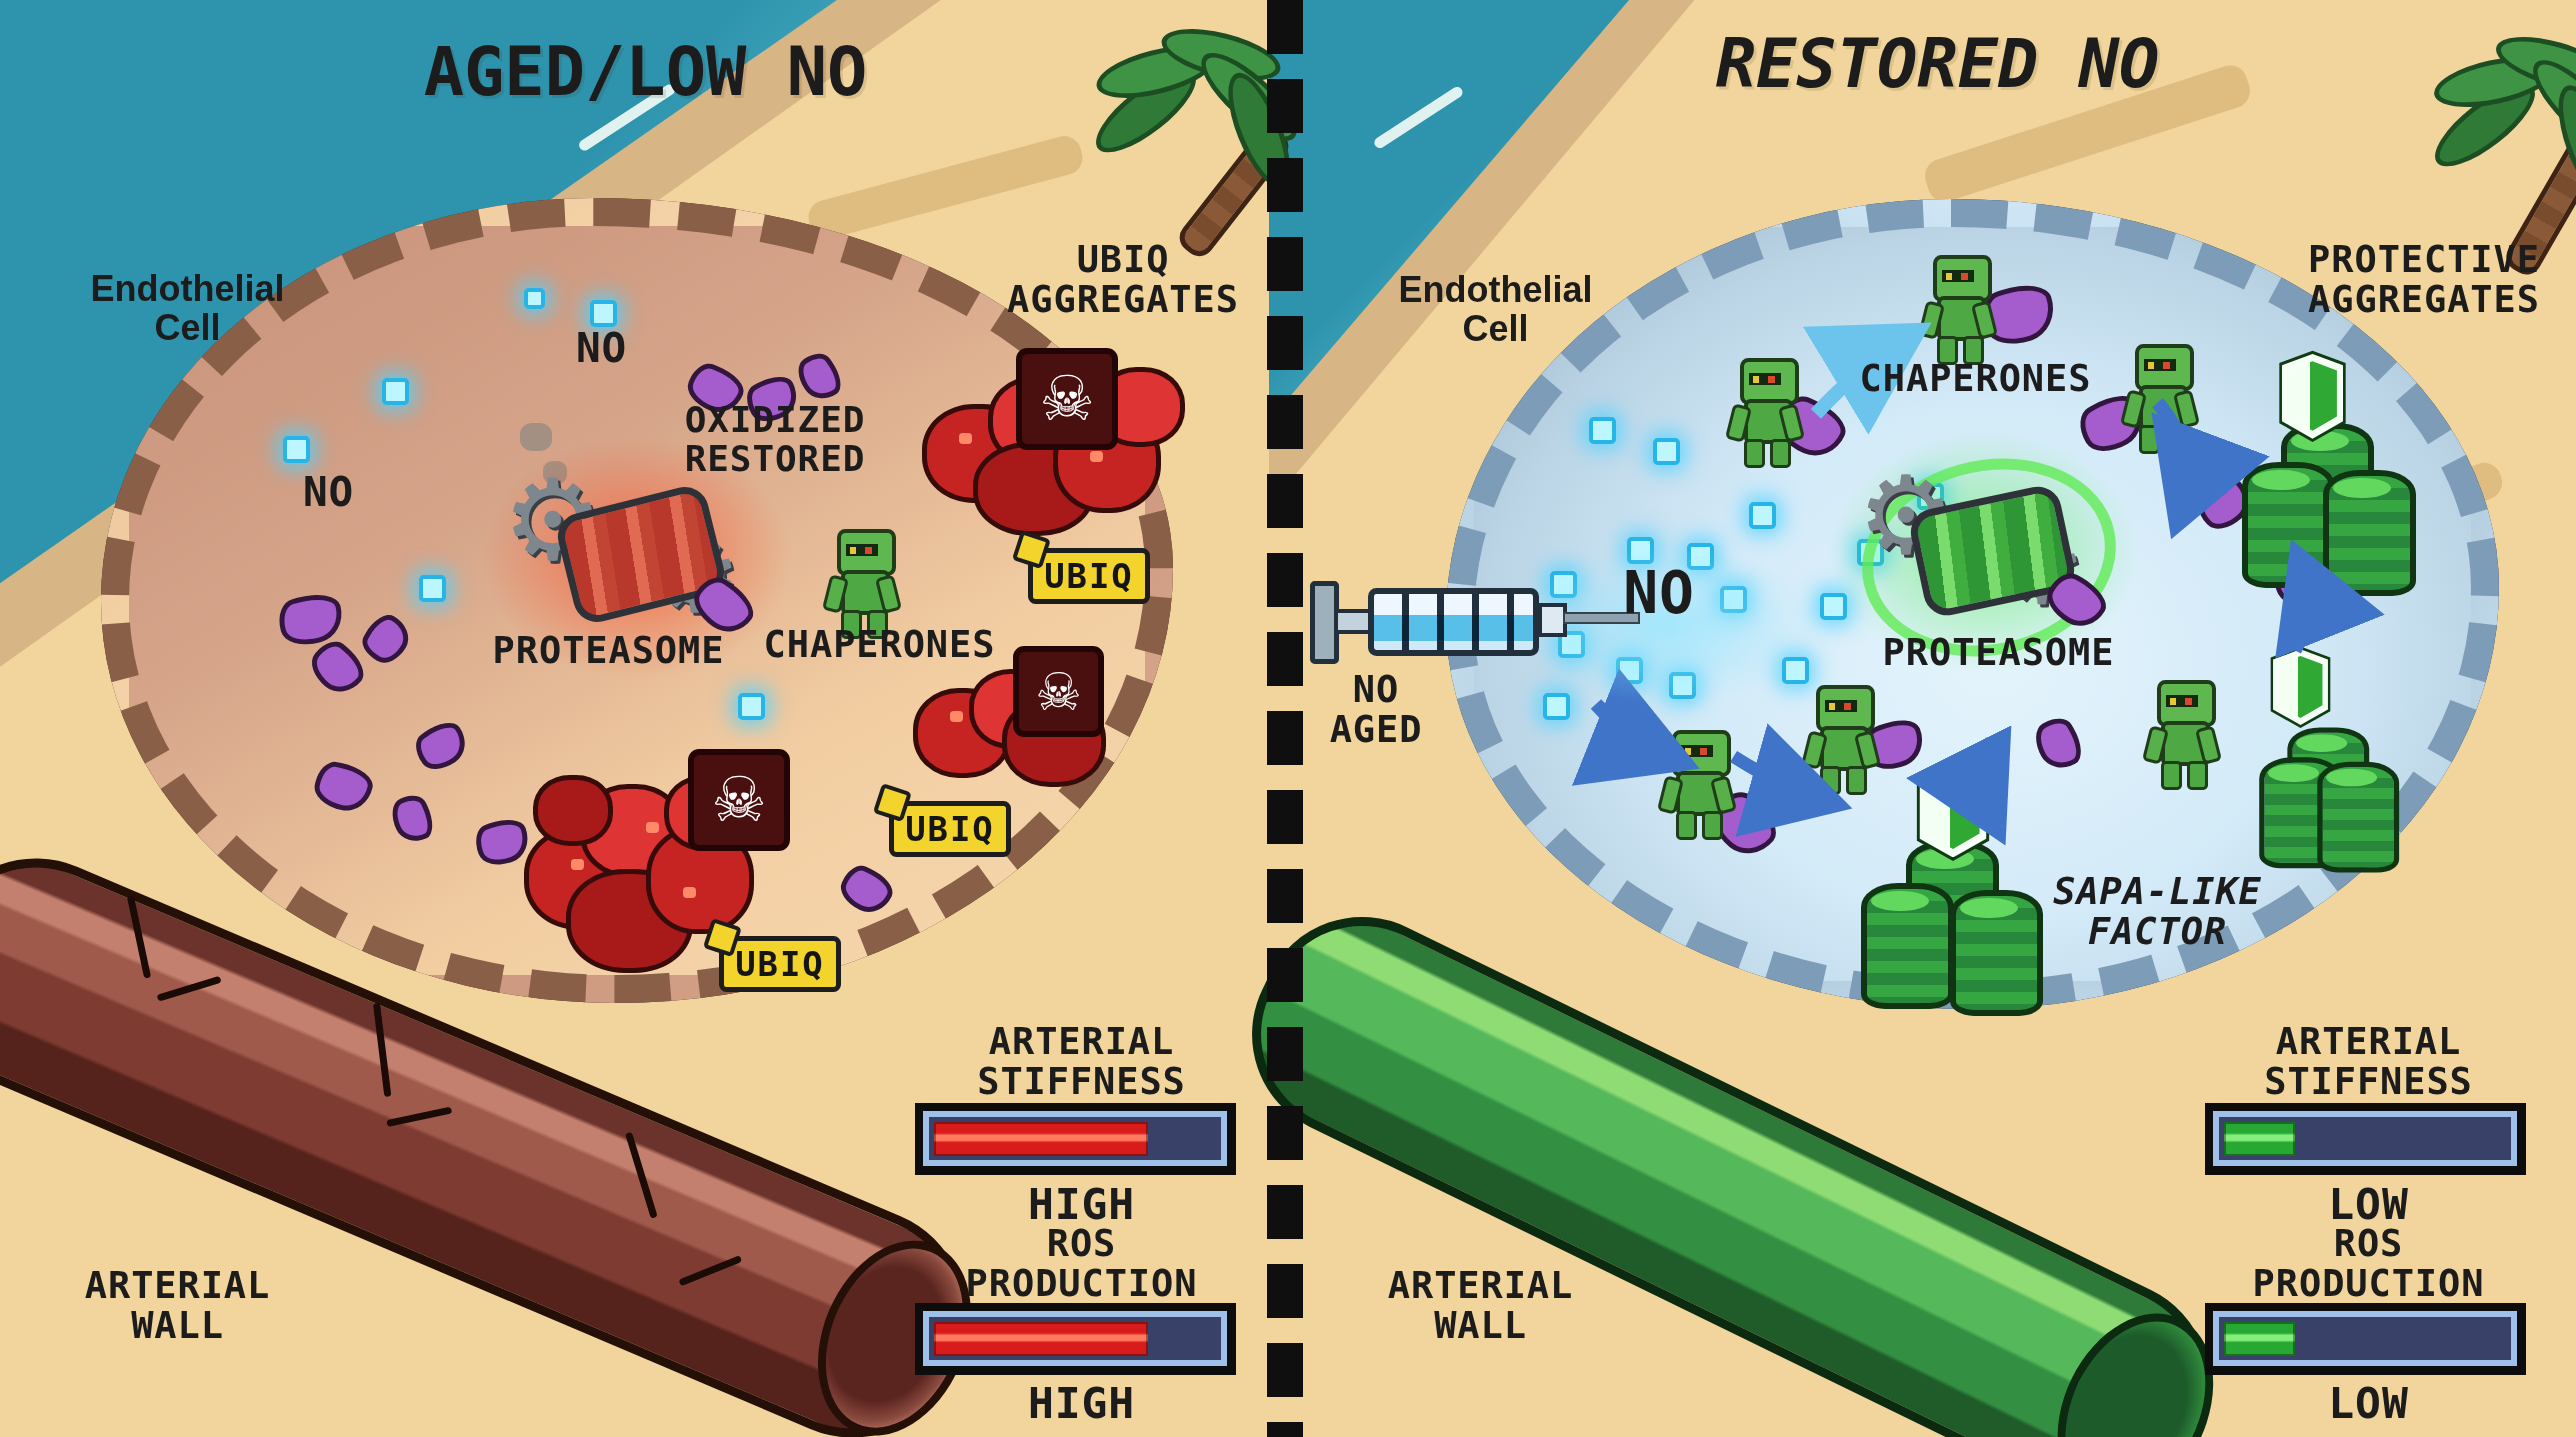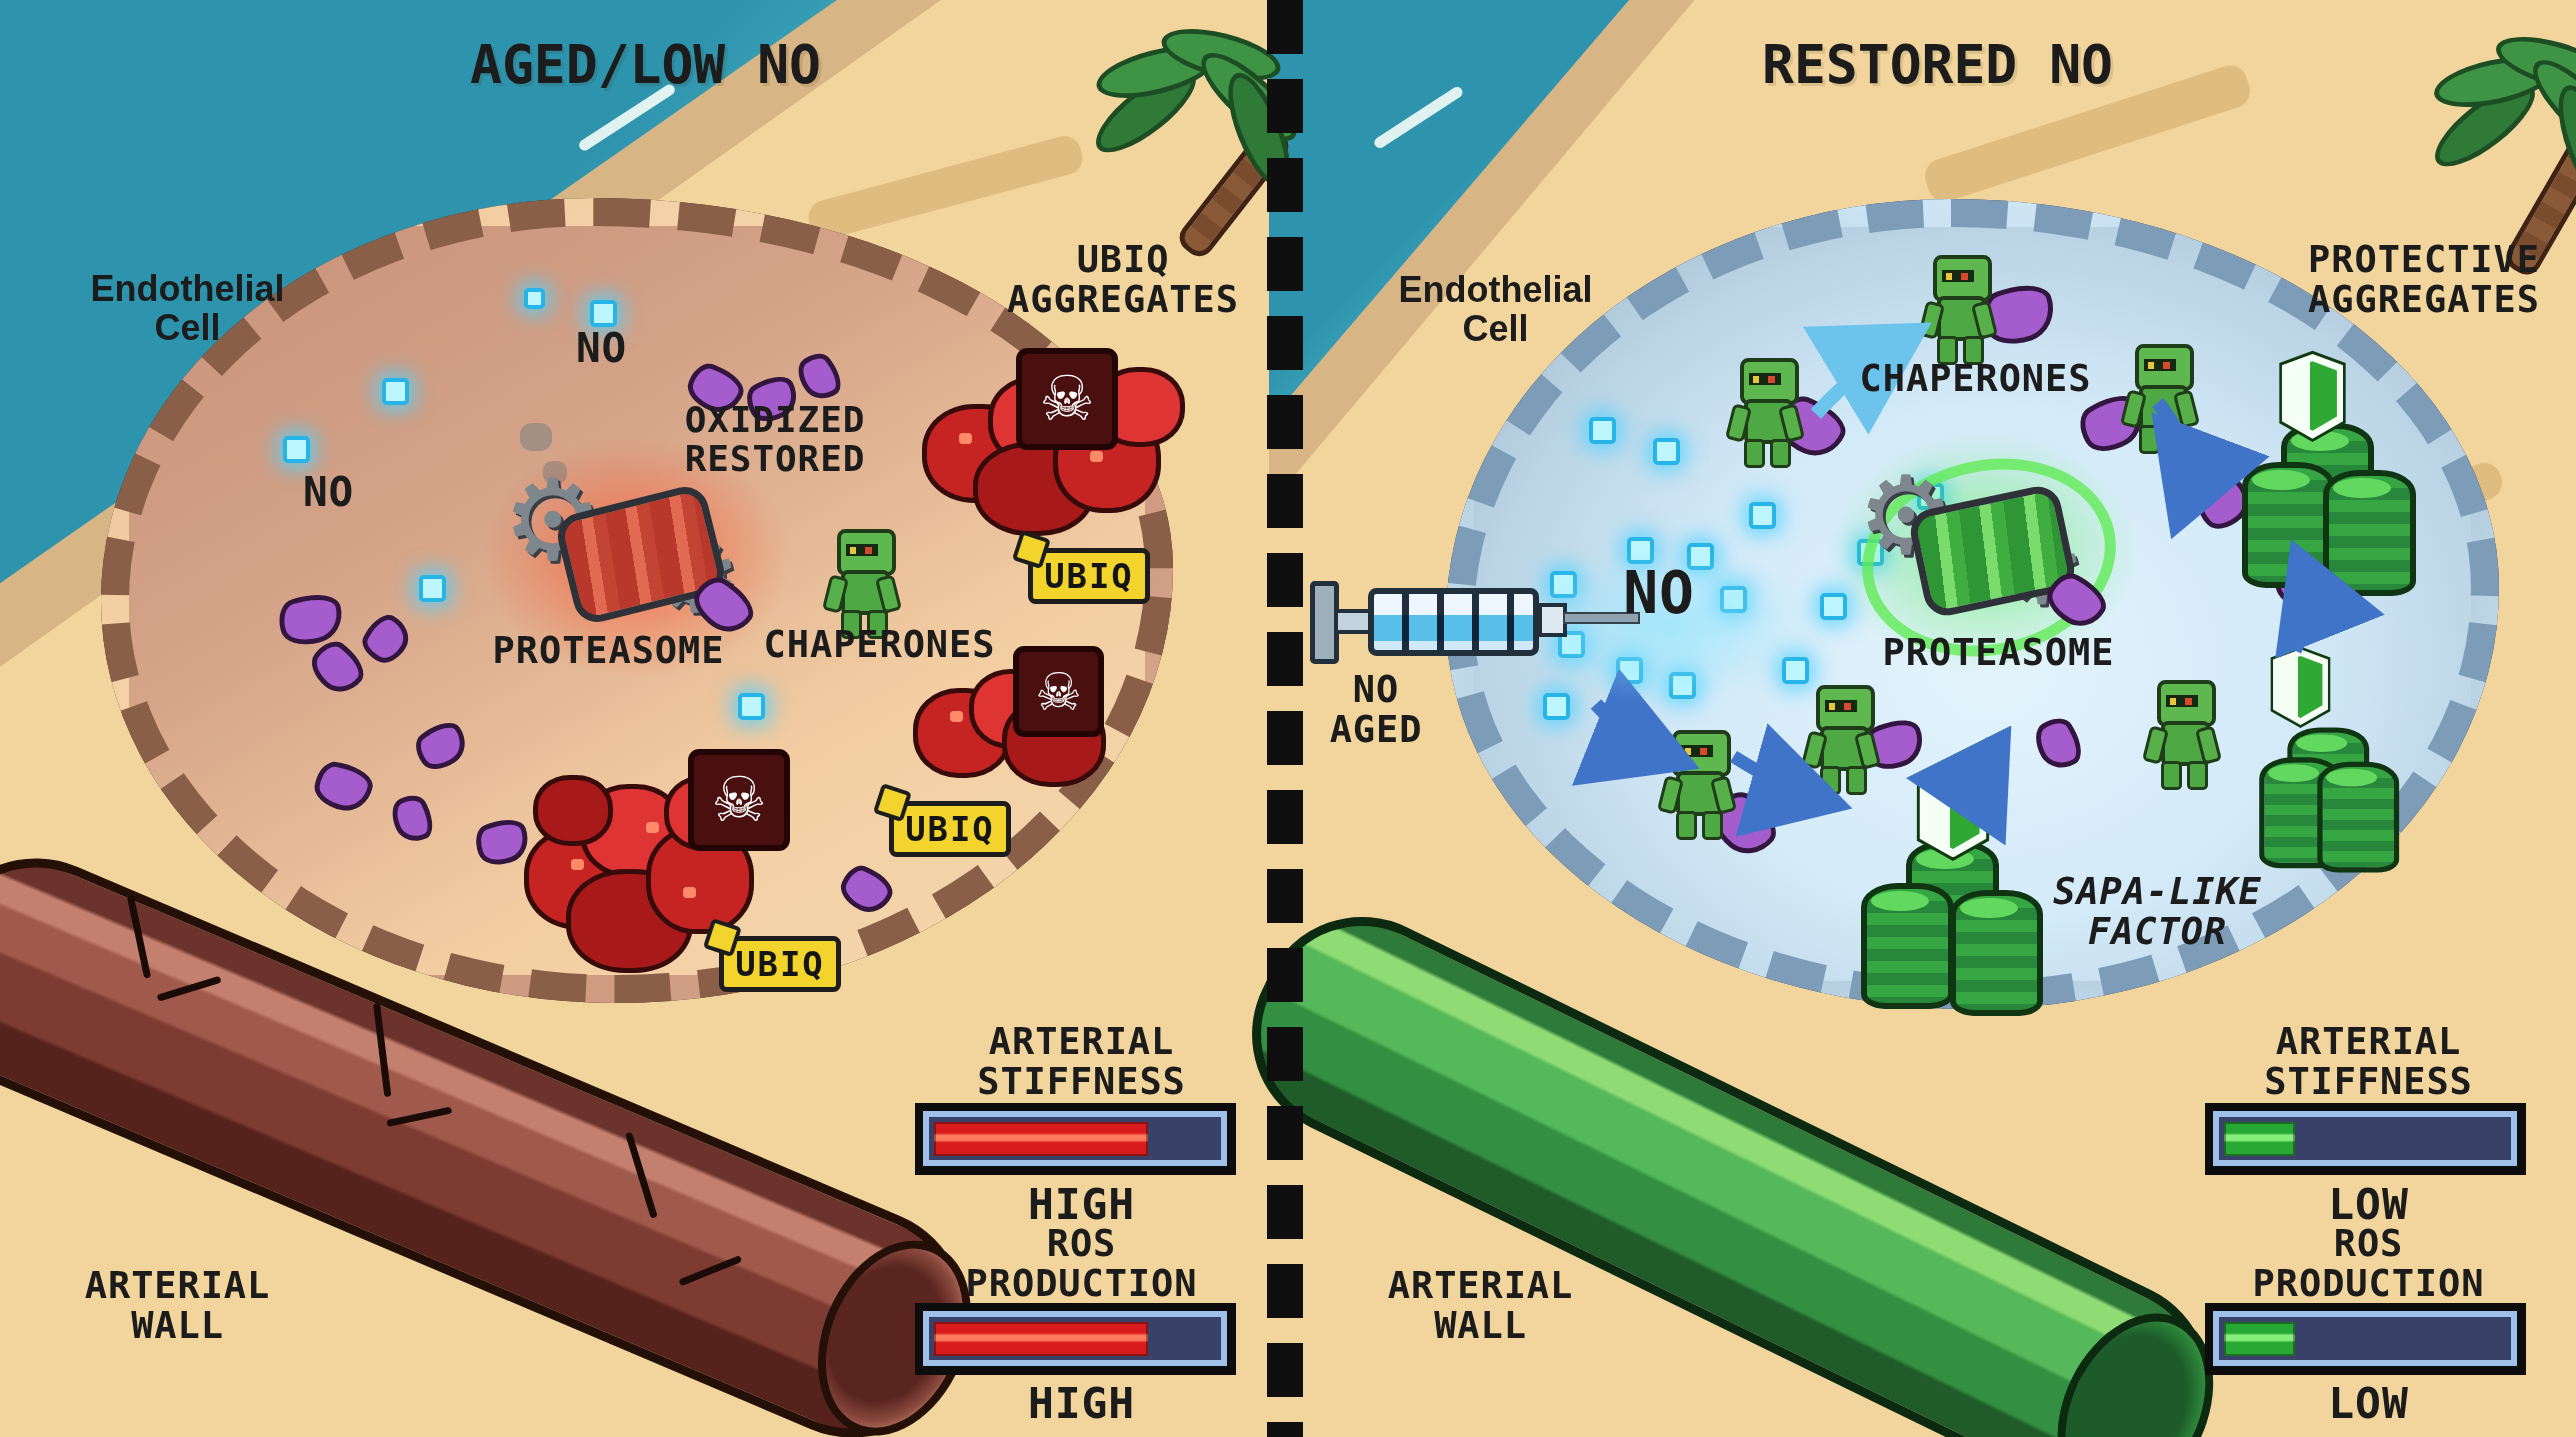--- a/index.html
+++ b/index.html
@@ -13,21 +13,21 @@
   .wet2{left:1269px;top:-28px;width:449px;height:534px;background:#d8b585;}
   .sea2{left:1269px;top:-28px;width:384px;height:449px;
         background:linear-gradient(135deg,#2e93ad 48%,#4fb8c6 70%,#a8e3da 85%,#eef9f2 94%,#d8b585 100%);}
   .foam{position:absolute;height:11.2px;border-radius:5.6px;background:#f4fdf7;transform:rotate(-33deg);opacity:.9;}
   .sandpatch{position:absolute;background:rgba(201,160,98,.45);border-radius:17px;}
   
   .divider{position:absolute;left:1267px;top:0;width:36px;height:1438px;z-index:40;
     background:repeating-linear-gradient(180deg,#0f0f0f 0 54px,rgba(0,0,0,0) 54px 79px);}
   
   .lbl{position:absolute;font-weight:bold;color:#1c1c1c;text-align:center;line-height:1.08;letter-spacing:0.9px;z-index:20;}
-  .title{font-size:53px;letter-spacing:0;text-shadow:2.8px 2.8px 0 rgba(60,40,0,.12);}
+  .title{font-size:67px;letter-spacing:0;text-shadow:2.8px 2.8px 0 rgba(60,40,0,.12);}
   .sans{font-family:"Liberation Sans",sans-serif;letter-spacing:0;}
   
   .cellwrap{position:absolute;z-index:5;}
   .cw-l{left:101px;top:198px;width:1072px;height:805px;background:#3f2d22;
         border-radius:46% 54% 52% 48% / 50% 46% 54% 50%;}
   .cell-l{position:absolute;inset:0;border:28px dashed #8a5f48;border-radius:inherit;
         background:linear-gradient(150deg,#c9947c 6%,#d5a489 36%,#f2cda2 68%,#f6d7ac 96%);}
   .cw-r{left:1446px;top:199px;width:1053px;height:810px;background:#22384e;
         border-radius:48% 52% 50% 50% / 52% 48% 52% 48%;}
   .cell-r{position:absolute;inset:0;border:28px dashed #7d9cb8;border-radius:inherit;
@@ -282,21 +282,21 @@
     <div class="lbl" style="left:941px;top:1224px;width:281px;font-size:37px;">ROS PRODUCTION</div>
     <div class="m-frame" style="left:915px;top:1303px;">
       <div class="m-inner">
         <div class="m-fill fill-red" style="width: 72%;"></div>
       </div>
     </div>
     <div class="lbl" style="left:969px;top:1380px;width:225px;font-size:43px;">HIGH</div>
   </div>
 
   <div>
-    <div class="lbl title" style="left:1421px;top:36px;width:1033px;">RESTORED NO</div>
+    <div class="lbl title" style="left:1421px;top:28px;width:1033px;font-style:italic;">RESTORED NO</div>
 
     <div class="palm" style="left:2452px;top:37px;width:206px;height:281px;">
       <div class="trunk" style="left:84px;top:94px;transform:rotate(30deg);"></div>
       <div class="frond dk" style="left:-28px;top:66px;transform:rotate(-38deg);"></div>
       <div class="frond" style="left:-19px;top:23.4px;transform:rotate(-12deg);"></div>
       <div class="frond" style="left:42px;top:4.7px;transform:rotate(16deg);"></div>
       <div class="frond" style="left:66px;top:47px;transform:rotate(45deg);"></div>
       <div class="frond dk" style="left:75px;top:84px;transform:rotate(70deg);"></div>
     </div>
 

